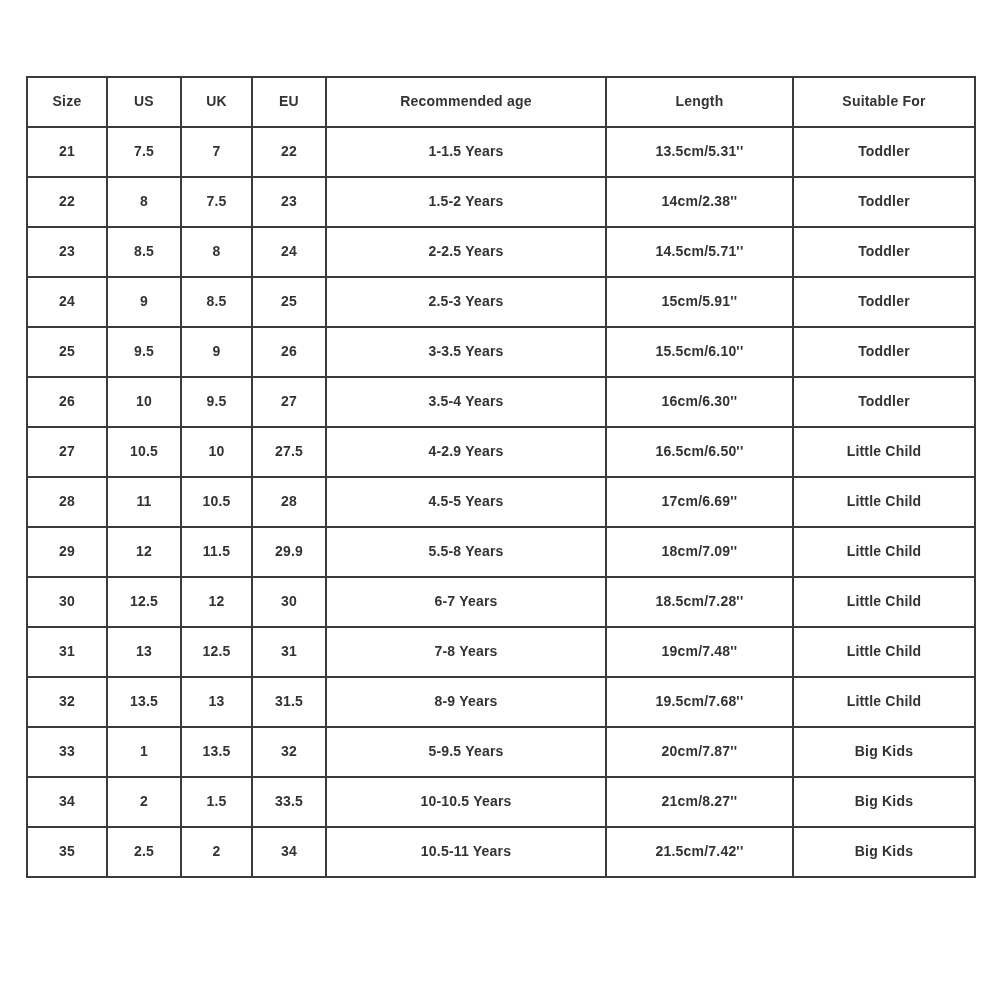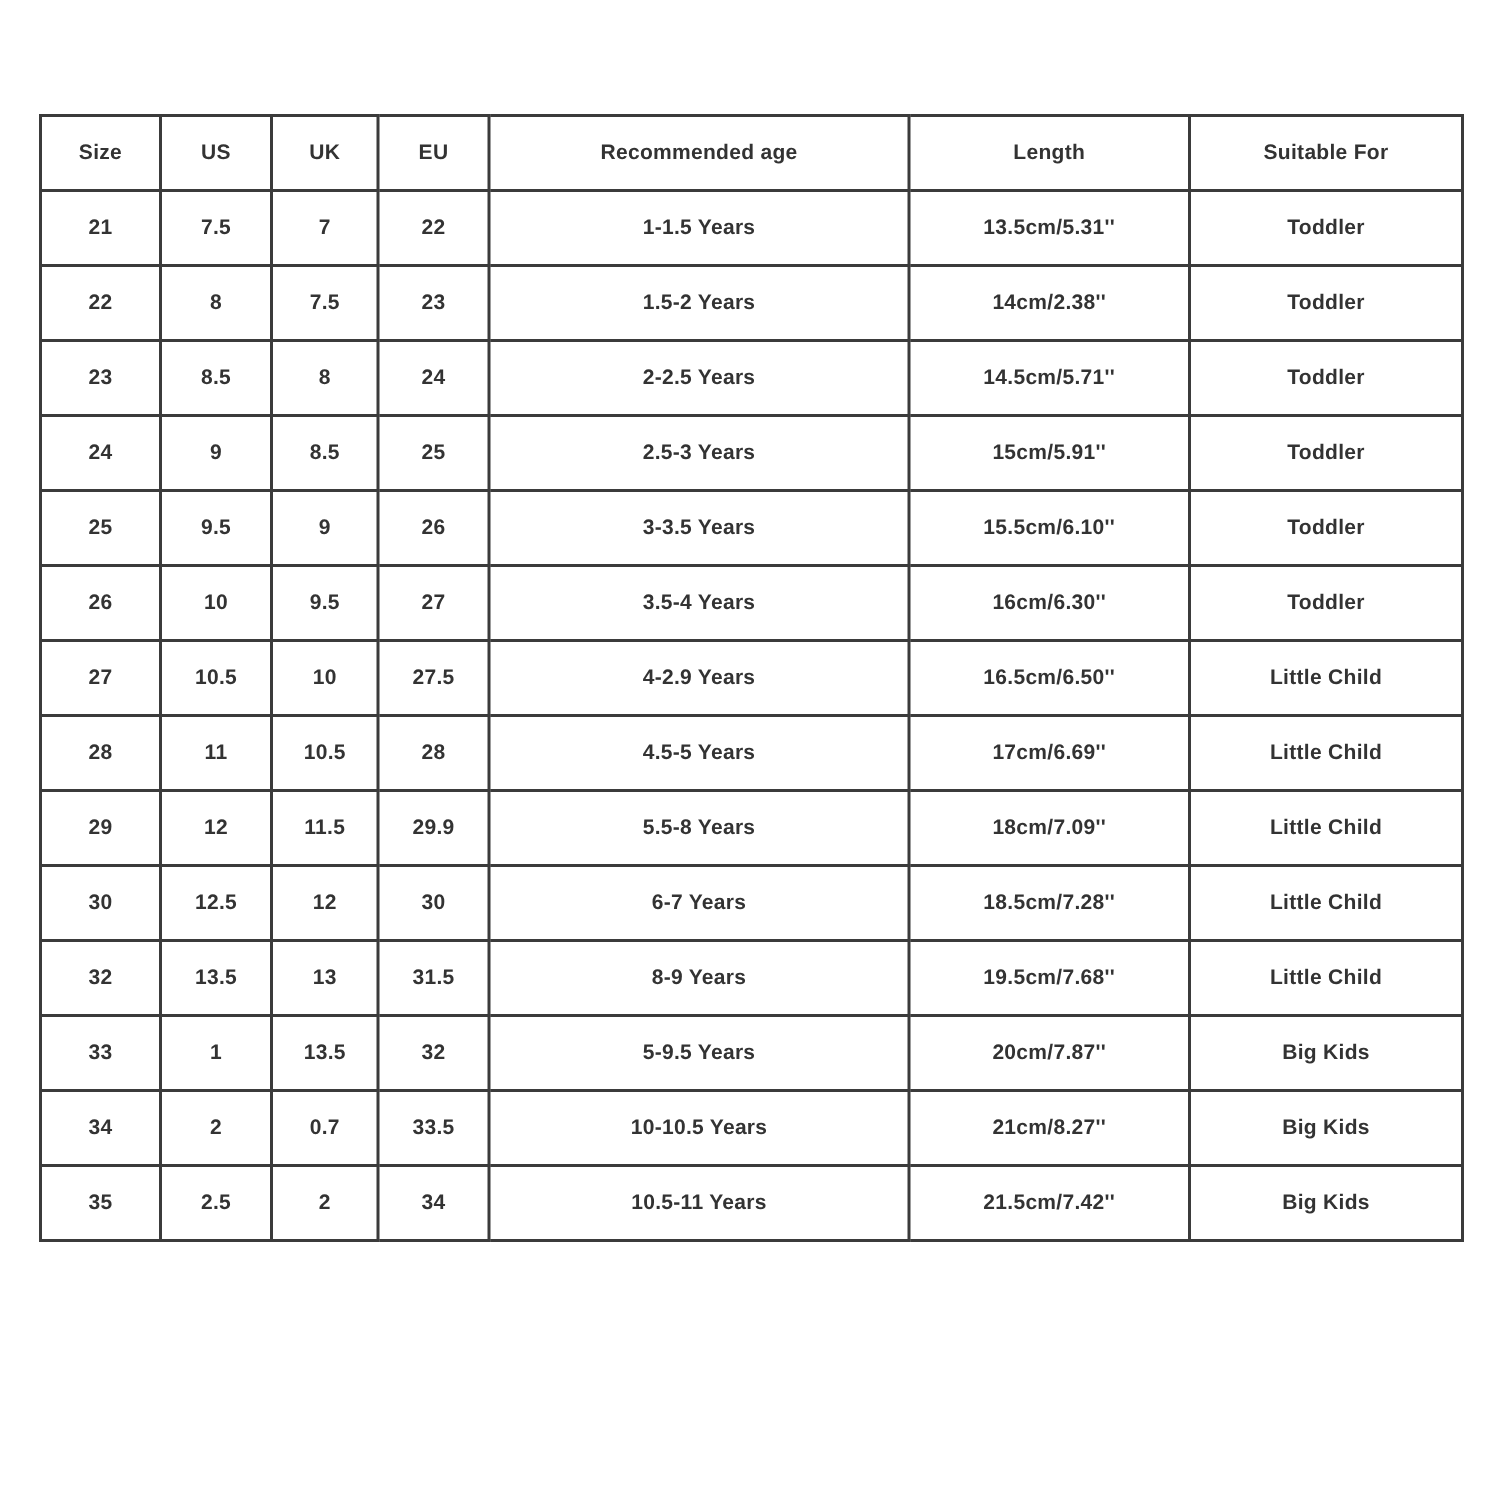--- a/index.html
+++ b/index.html
@@ -159,41 +159,50 @@
         <tr>
           <td>30</td>
           <td>12.5</td>
           <td>12</td>
           <td>30</td>
           <td>6-7 Years</td>
           <td>18.5cm/7.28''</td>
           <td>Little Child</td>
         </tr>
         <tr>
+          <td>31</td>
+          <td>13</td>
+          <td>12.5</td>
+          <td>31</td>
+          <td>7-8 Years</td>
+          <td>19cm/7.48''</td>
+          <td>Little Child</td>
+        </tr>
+        <tr>
           <td>32</td>
           <td>13.5</td>
           <td>13</td>
           <td>31.5</td>
           <td>8-9 Years</td>
           <td>19.5cm/7.68''</td>
           <td>Little Child</td>
         </tr>
         <tr>
           <td>33</td>
           <td>1</td>
           <td>13.5</td>
           <td>32</td>
           <td>5-9.5 Years</td>
           <td>20cm/7.87''</td>
           <td>Big Kids</td>
         </tr>
         <tr>
           <td>34</td>
           <td>2</td>
-          <td>0.7</td>
+          <td>1.5</td>
           <td>33.5</td>
           <td>10-10.5 Years</td>
           <td>21cm/8.27''</td>
           <td>Big Kids</td>
         </tr>
         <tr>
           <td>35</td>
           <td>2.5</td>
           <td>2</td>
           <td>34</td>

